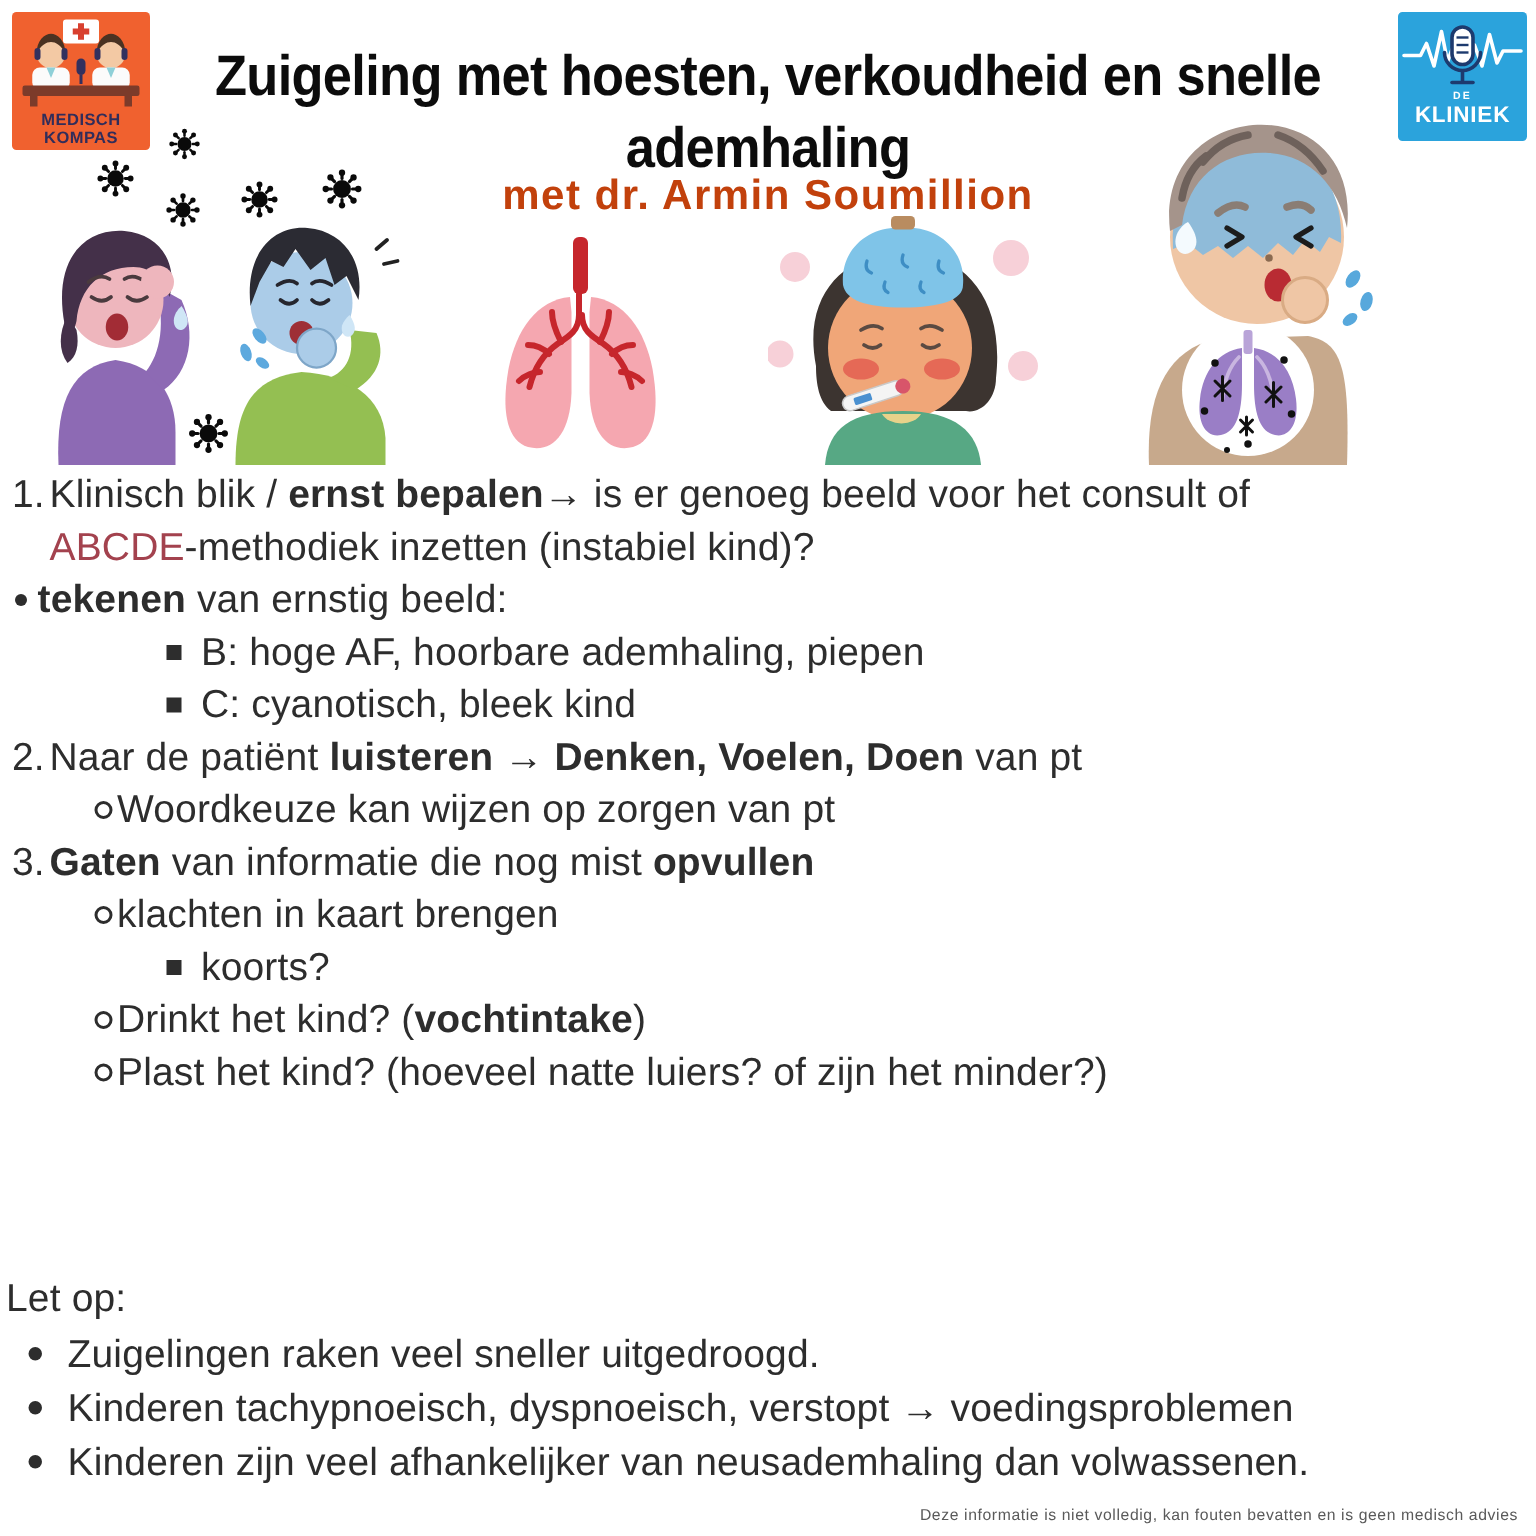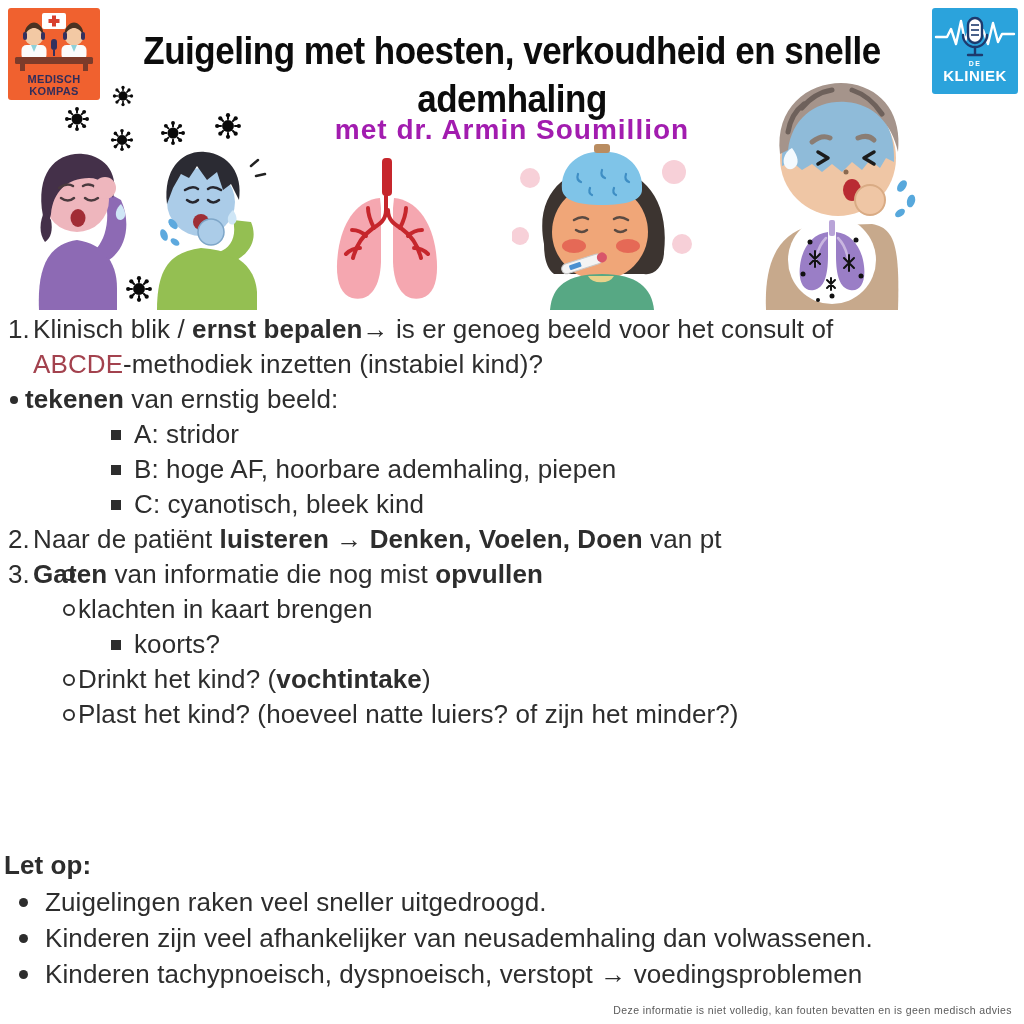--- a/index.html
+++ b/index.html
@@ -10,21 +10,21 @@
   }
   
   .title{
     position:absolute;top:2px;left:0;width:1024px;text-align:center;
     font-weight:700;font-size:38px;line-height:48px;color:#0c0c0c;
     letter-spacing:-0.5px;transform:scaleX(0.92);
   }
   .title span{display:block;}
   .subtitle{
     position:absolute;top:110px;left:0;width:1024px;text-align:center;
-    font-weight:700;font-size:28px;line-height:40px;color:#a21caf;letter-spacing:1px;
+    font-weight:700;font-size:28px;line-height:40px;color:#c2410c;letter-spacing:1px;
   }
   .logo-mk{position:absolute;left:8px;top:8px;}
   .logo-dk{position:absolute;right:6px;top:8px;}
   .logo-bg-orange{fill:var(--logo-orange,#f0612f);}
   .logo-bg-blue{fill:var(--logo-blue,#2ba3dc);}
   .mk-text{font-family:"Liberation Sans",sans-serif;font-weight:700;font-size:11px;
     fill:#312d5a;text-anchor:middle;letter-spacing:0.3px;}
   .dk-de{font-family:"Liberation Sans",sans-serif;font-weight:700;font-size:7px;
     fill:#ffffff;text-anchor:middle;letter-spacing:1.5px;}
   .dk-text{font-family:"Liberation Sans",sans-serif;font-weight:700;font-size:15px;
@@ -42,21 +42,21 @@
   .lv0-disc{padding-left:17px;}
   .lv0-disc>.marker{position:absolute;left:2px;top:14px;width:8px;height:8px;
     border-radius:50%;background:#2d2d2d;}
   .lv1{padding-left:70px;}
   .lv1>.marker{position:absolute;left:55px;top:12px;width:8px;height:8px;
     border:2.5px solid #2d2d2d;border-radius:50%;}
   .lv2{padding-left:126px;}
   .lv2>.marker{position:absolute;left:103px;top:13px;width:10px;height:10px;background:#2d2d2d;}
   
   .note{position:absolute;top:846px;left:8px;right:8px;font-size:26px;}
-  .note-heading{line-height:38px;margin-left:-4px;letter-spacing:0.1px;font-weight:bold;}
+  .note-heading{line-height:38px;margin-left:-4px;letter-spacing:0.1px;}
   .note ul{margin:0;padding:0;}
   .note li{position:relative;list-style:none;padding-left:37px;line-height:36px;letter-spacing:0.1px;}
   .note li>.marker{position:absolute;left:11px;top:14px;width:9px;height:9px;
     border-radius:50%;background:#2d2d2d;}
   
   .footer{position:absolute;right:12px;bottom:8px;font-size:10.5px;
     letter-spacing:0.4px;color:#5a5a5a;}
 </style>
 </head>
 <body>
@@ -268,34 +268,33 @@
     <path d="M70,196 l10,10 M80,196 l-10,10 M75,193 l0,16"></path>
     <path d="M104,200 l10,10 M114,200 l-10,10 M109,197 l0,16"></path>
     <path d="M87,222 l8,8 M95,222 l-8,8 M91,220 l0,12"></path>
   </g>
 </svg>
 
 <ul class="main-list" id="main-list">
     <li class="lv0-number"><span class="marker">1.</span><span class="seg"><span>Klinisch blik / </span><span class="bold">ernst bepalen</span><span>→ is er genoeg beeld voor het consult of
 </span><span class="red">ABCDE</span><span>-methodiek inzetten (instabiel kind)?</span></span></li>
     <li class="lv0-disc"><span class="marker"></span><span class="seg"><span class="bold">tekenen</span><span> van ernstig beeld:</span></span></li>
-    <li class="lv2"><span class="marker"></span><span class="seg"><span>A: stridor</span></span></li>
     <li class="lv2"><span class="marker"></span><span class="seg"><span>B: hoge AF, hoorbare ademhaling, piepen</span></span></li>
     <li class="lv2"><span class="marker"></span><span class="seg"><span>C: cyanotisch, bleek kind</span></span></li>
     <li class="lv0-number"><span class="marker">2.</span><span class="seg"><span>Naar de patiënt </span><span class="bold">luisteren</span><span> → </span><span class="bold">Denken, Voelen, Doen</span><span> van pt</span></span></li>
-    <li class="lv1"><span class="marker"></span></li>
+    <li class="lv1"><span class="marker"></span><span class="seg"><span>Woordkeuze kan wijzen op zorgen van pt</span></span></li>
     <li class="lv0-number"><span class="marker">3.</span><span class="seg"><span class="bold">Gaten</span><span> van informatie die nog mist </span><span class="bold">opvullen</span></span></li>
     <li class="lv1"><span class="marker"></span><span class="seg"><span>klachten in kaart brengen</span></span></li>
     <li class="lv2"><span class="marker"></span><span class="seg"><span>koorts?</span></span></li>
     <li class="lv1"><span class="marker"></span><span class="seg"><span>Drinkt het kind? (</span><span class="bold">vochtintake</span><span>)</span></span></li>
     <li class="lv1"><span class="marker"></span><span class="seg"><span>Plast het kind? (hoeveel natte luiers? of zijn het minder?)</span></span></li>
   </ul>
 
 <div class="note">
   <div class="note-heading">Let op:</div>
   <ul id="note-list">
       <li><span class="marker"></span><span>Zuigelingen raken veel sneller uitgedroogd.</span></li>
+      <li><span class="marker"></span><span>Kinderen tachypnoeisch, dyspnoeisch, verstopt → voedingsproblemen</span></li>
       <li><span class="marker"></span><span>Kinderen zijn veel afhankelijker van neusademhaling dan volwassenen.</span></li>
-      <li><span class="marker"></span><span>Kinderen tachypnoeisch, dyspnoeisch, verstopt → voedingsproblemen</span></li>
     </ul>
 </div>
 
 <div class="footer">Deze informatie is niet volledig, kan fouten bevatten en is geen medisch advies</div>
 
 </body></html>

